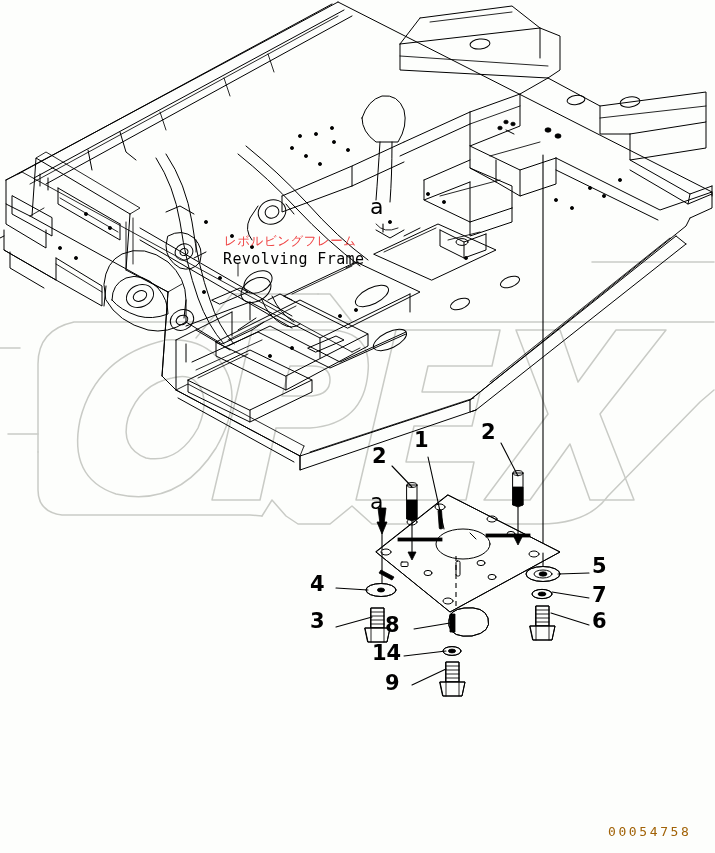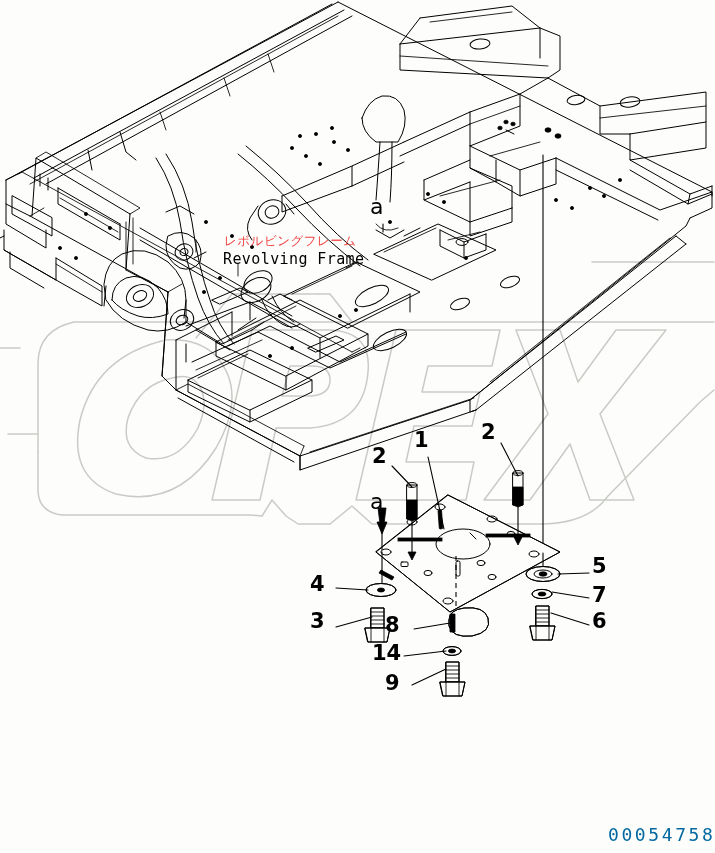--- a/index.html
+++ b/index.html
@@ -89,23 +89,23 @@
     position: absolute;
     font-family: "DejaVu Sans Mono", monospace;
     font-size: 15px;
     color: #000;
     letter-spacing: 0.4px;
     white-space: nowrap;
   }
   .drawing-no {
     position: absolute;
     font-family: "DejaVu Sans Mono", monospace;
-    font-size: 18px;
+    font-size: 13px;
     letter-spacing: 2.6px;
-    color: #0369a1;
+    color: #a16207;
     white-space: nowrap;
   }
 </style>
 </head>
 <body>
 
 <div id="sheet">
 
   <svg class="layer" viewBox="0 0 715 853">
     <g class="wmark">

